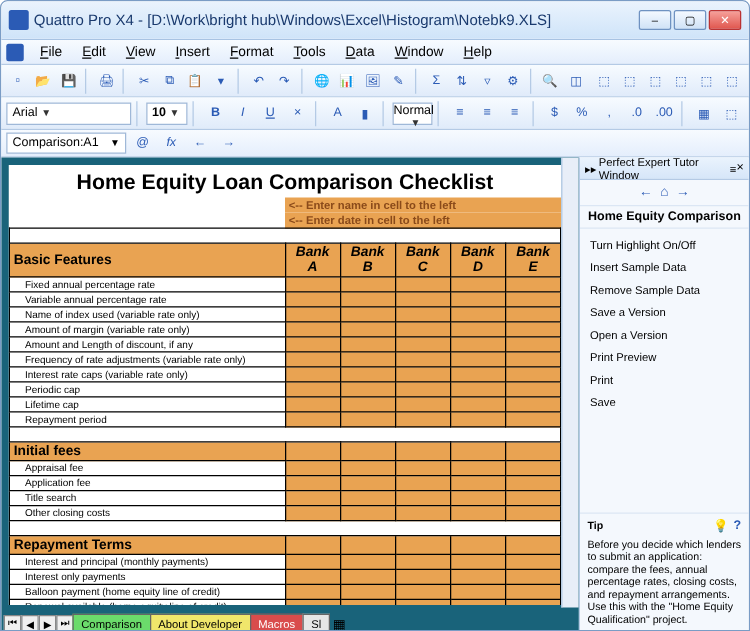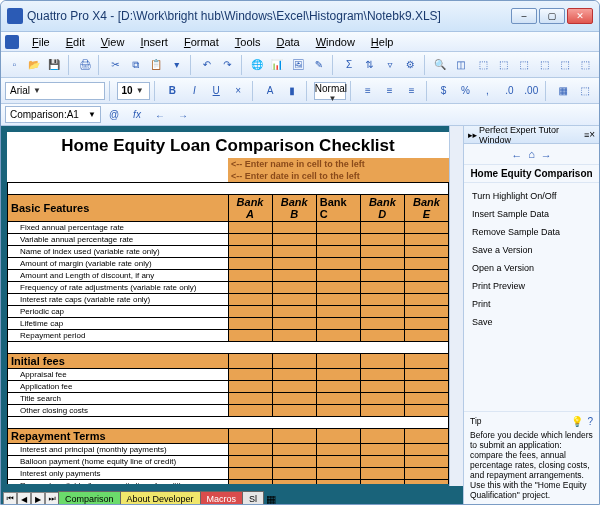--- a/index.html
+++ b/index.html
@@ -54,21 +54,21 @@
 
 .sidepanel { width:136px; background:#f4f8fd; border-left:1px solid #b4cae5; display:flex;flex-direction:column;}
 .sidepanel .sphdr { height:18px;background:linear-gradient(#eaf3fd,#d6e6f9);border-bottom:1px solid #b4cae5;font-size:9px;padding:0 4px;display:flex;align-items:center;justify-content:space-between;}
 .sidepanel .sphdr .x { cursor:pointer;font-size:10px;}
 .sidepanel .navrow { display:flex;justify-content:center;gap:6px;padding:4px 0;border-bottom:1px solid #dbe6f4;}
 .sidepanel .navrow span { font-size:11px;color:#2b5bb5;cursor:pointer;}
 .sidepanel .sptitle { font-size:10px;font-weight:bold;text-align:center;padding:3px 6px;border-bottom:1px solid #dbe6f4;}
 .sidepanel .actions { padding:4px 2px;}
 .sidepanel .act { font-size:9px;padding:4px 6px;cursor:pointer;}
 .sidepanel .tip { margin-top:auto;border-top:1px solid #dbe6f4;padding:4px 6px 6px;font-size:8.5px;}
-.sidepanel .tip .tiphdr { display:flex;justify-content:space-between;font-weight:normal;margin-bottom:3px;}
+.sidepanel .tip .tiphdr { display:flex;justify-content:space-between;font-weight:bold;margin-bottom:3px;}
 .sidepanel .tip .tiphdr .hicons { display:flex;gap:4px;font-size:10px;color:#2b5bb5;}
 
 .doctabs { height:20px;background:linear-gradient(#f7fbff,#e4eefc);border-top:1px solid #b4cae5;display:flex;align-items:center;padding:0 4px;gap:2px;}
 .doctab { height:16px;padding:0 8px;font-size:9px;border:1px solid #9fb8d8;background:#e4eefc;display:flex;align-items:center;}
 .doctab.active { background:#fce9d7;border-color:#c88;}
 </style>
 </head>
 <body>
 
 <div class="titlebar">
@@ -201,21 +201,21 @@
               <td class="lbl-col" style="background:#fff;border:none"></td>
               <td colspan="5" style="background:#e9a352;border:none"><span class="hint">&lt;-- Enter date in cell to the left</span></td>
             </tr>
         <tr class="blank">
               <td colspan="6"></td>
             </tr>
         <tr class="sect-row">
               <td>Basic Features</td>
           <td class="bank-col" style="text-align:center;font-style:italic">Bank A</td>
           <td class="bank-col" style="text-align:center;font-style:italic">Bank B</td>
-          <td class="bank-col" style="text-align:left;">Bank C</td>
+          <td class="bank-col" style="text-align:center;font-style:italic">Bank C</td>
           <td class="bank-col" style="text-align:center;font-style:italic">Bank D</td>
           <td class="bank-col" style="text-align:center;font-style:italic">Bank E</td>
             </tr>
         <tr>
               <td class="indent">Fixed annual percentage rate</td>
               <td class="bank-col"></td>
               <td class="bank-col"></td>
               <td class="bank-col"></td>
               <td class="bank-col"></td>
               <td class="bank-col"></td>
@@ -348,29 +348,29 @@
             </tr>
         <tr>
               <td class="indent">Interest and principal (monthly payments)</td>
               <td class="bank-col"></td>
               <td class="bank-col"></td>
               <td class="bank-col"></td>
               <td class="bank-col"></td>
               <td class="bank-col"></td>
             </tr>
         <tr>
+              <td class="indent">Interest only payments</td>
+              <td class="bank-col"></td>
+              <td class="bank-col"></td>
+              <td class="bank-col"></td>
+              <td class="bank-col"></td>
+              <td class="bank-col"></td>
+            </tr>
+        <tr>
               <td class="indent">Balloon payment (home equity line of credit)</td>
-              <td class="bank-col"></td>
-              <td class="bank-col"></td>
-              <td class="bank-col"></td>
-              <td class="bank-col"></td>
-              <td class="bank-col"></td>
-            </tr>
-        <tr>
-              <td class="indent">Interest only payments</td>
               <td class="bank-col"></td>
               <td class="bank-col"></td>
               <td class="bank-col"></td>
               <td class="bank-col"></td>
               <td class="bank-col"></td>
             </tr>
         <tr>
               <td class="indent">Renewal available (home equity line of credit)</td>
               <td class="bank-col"></td>
               <td class="bank-col"></td>

